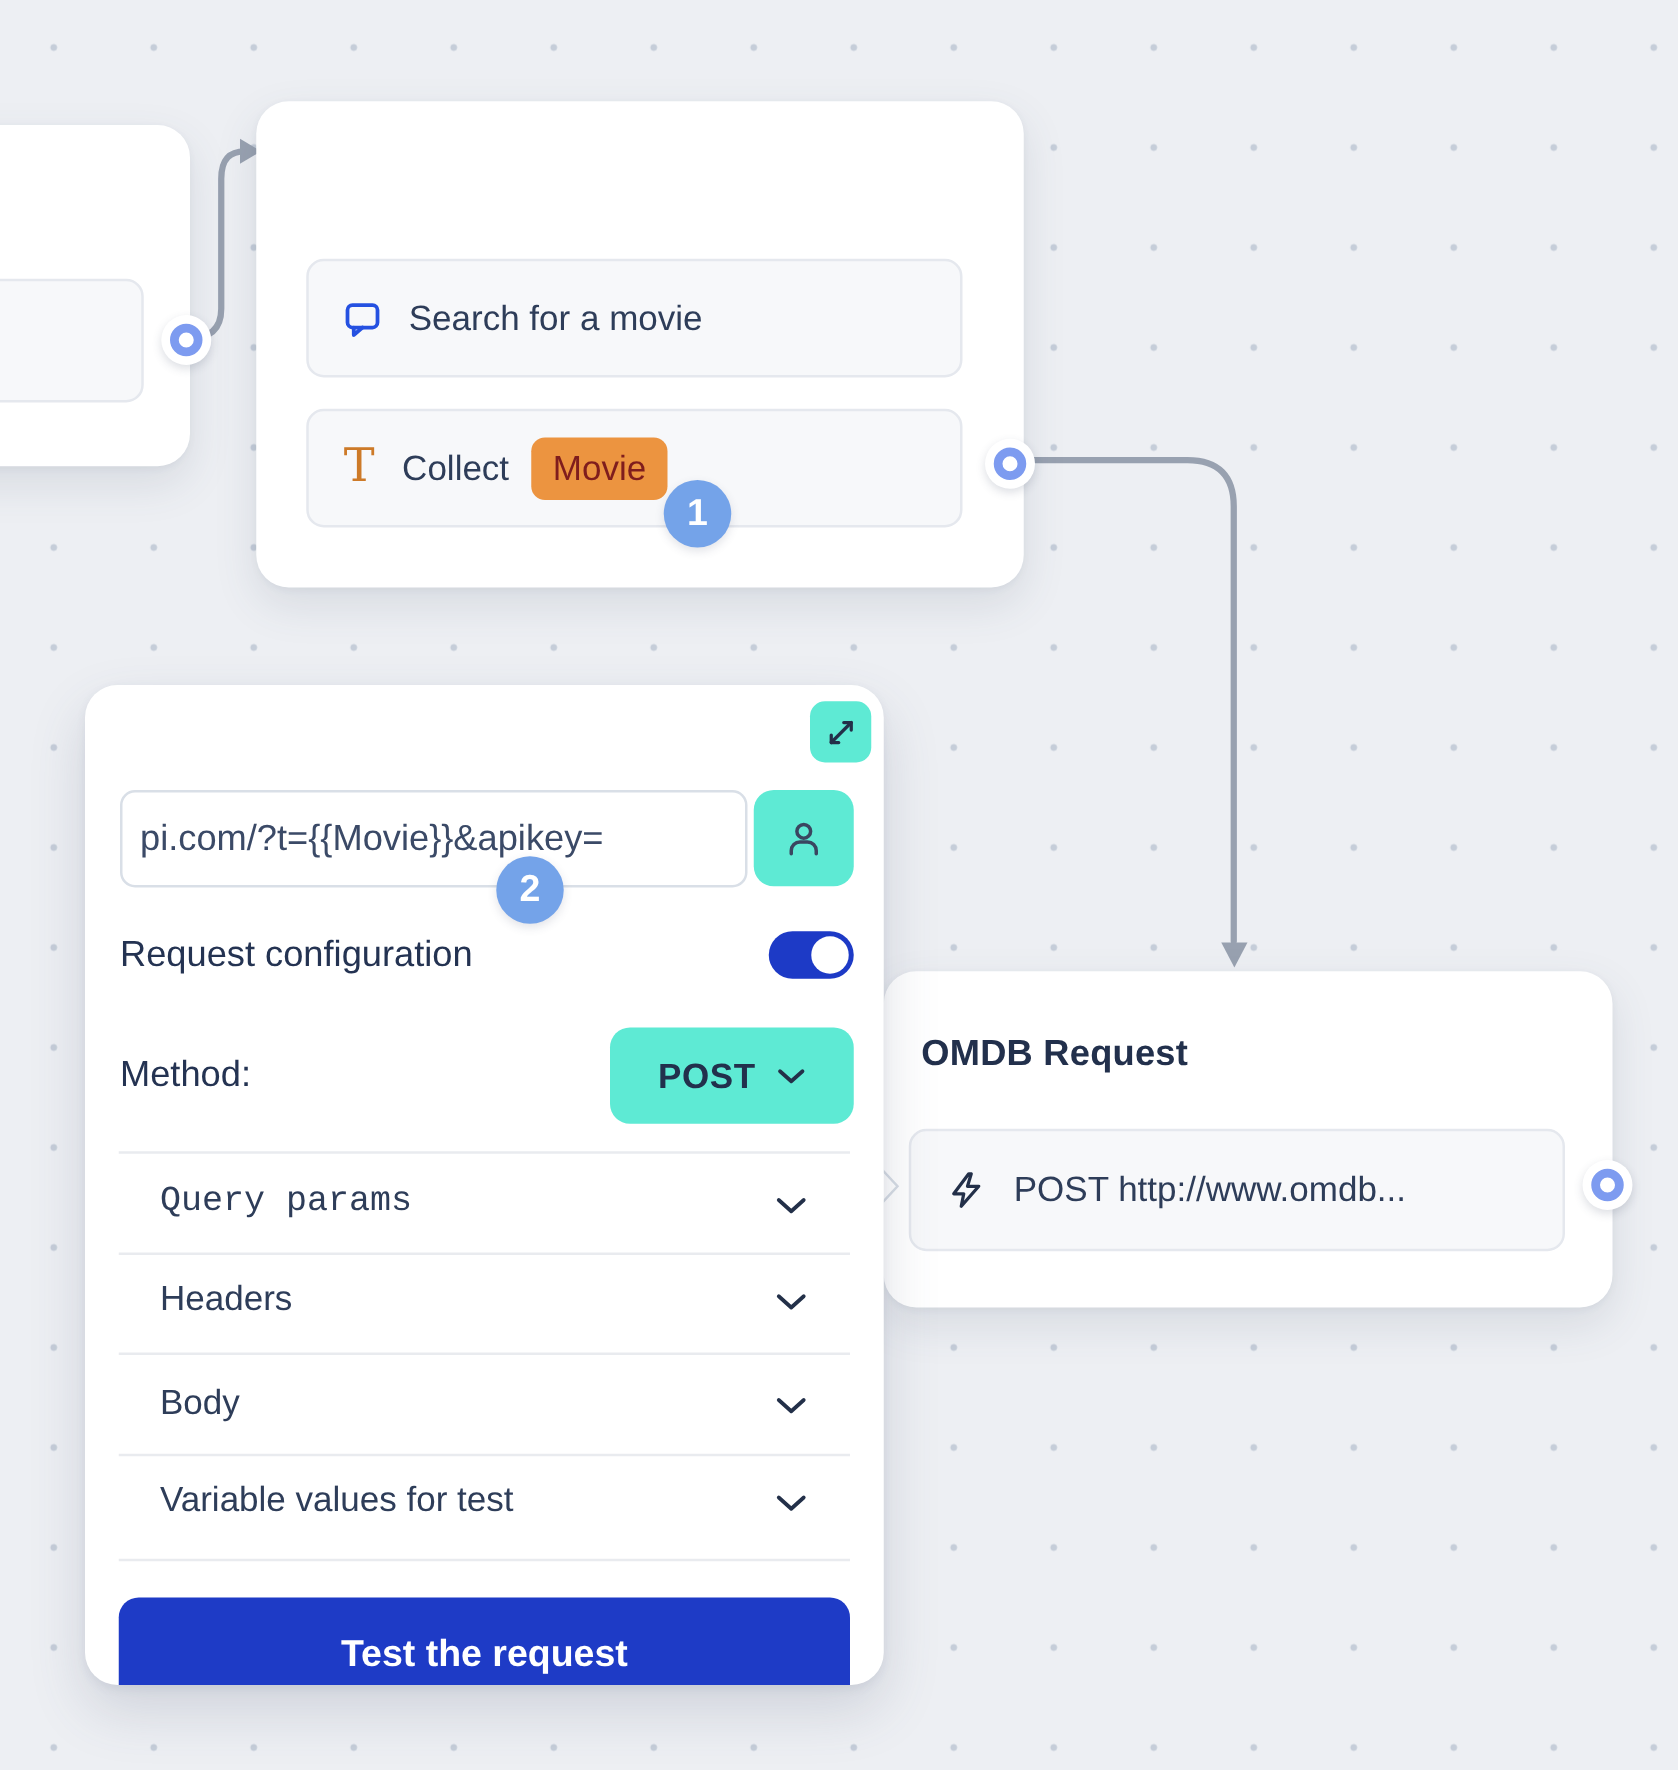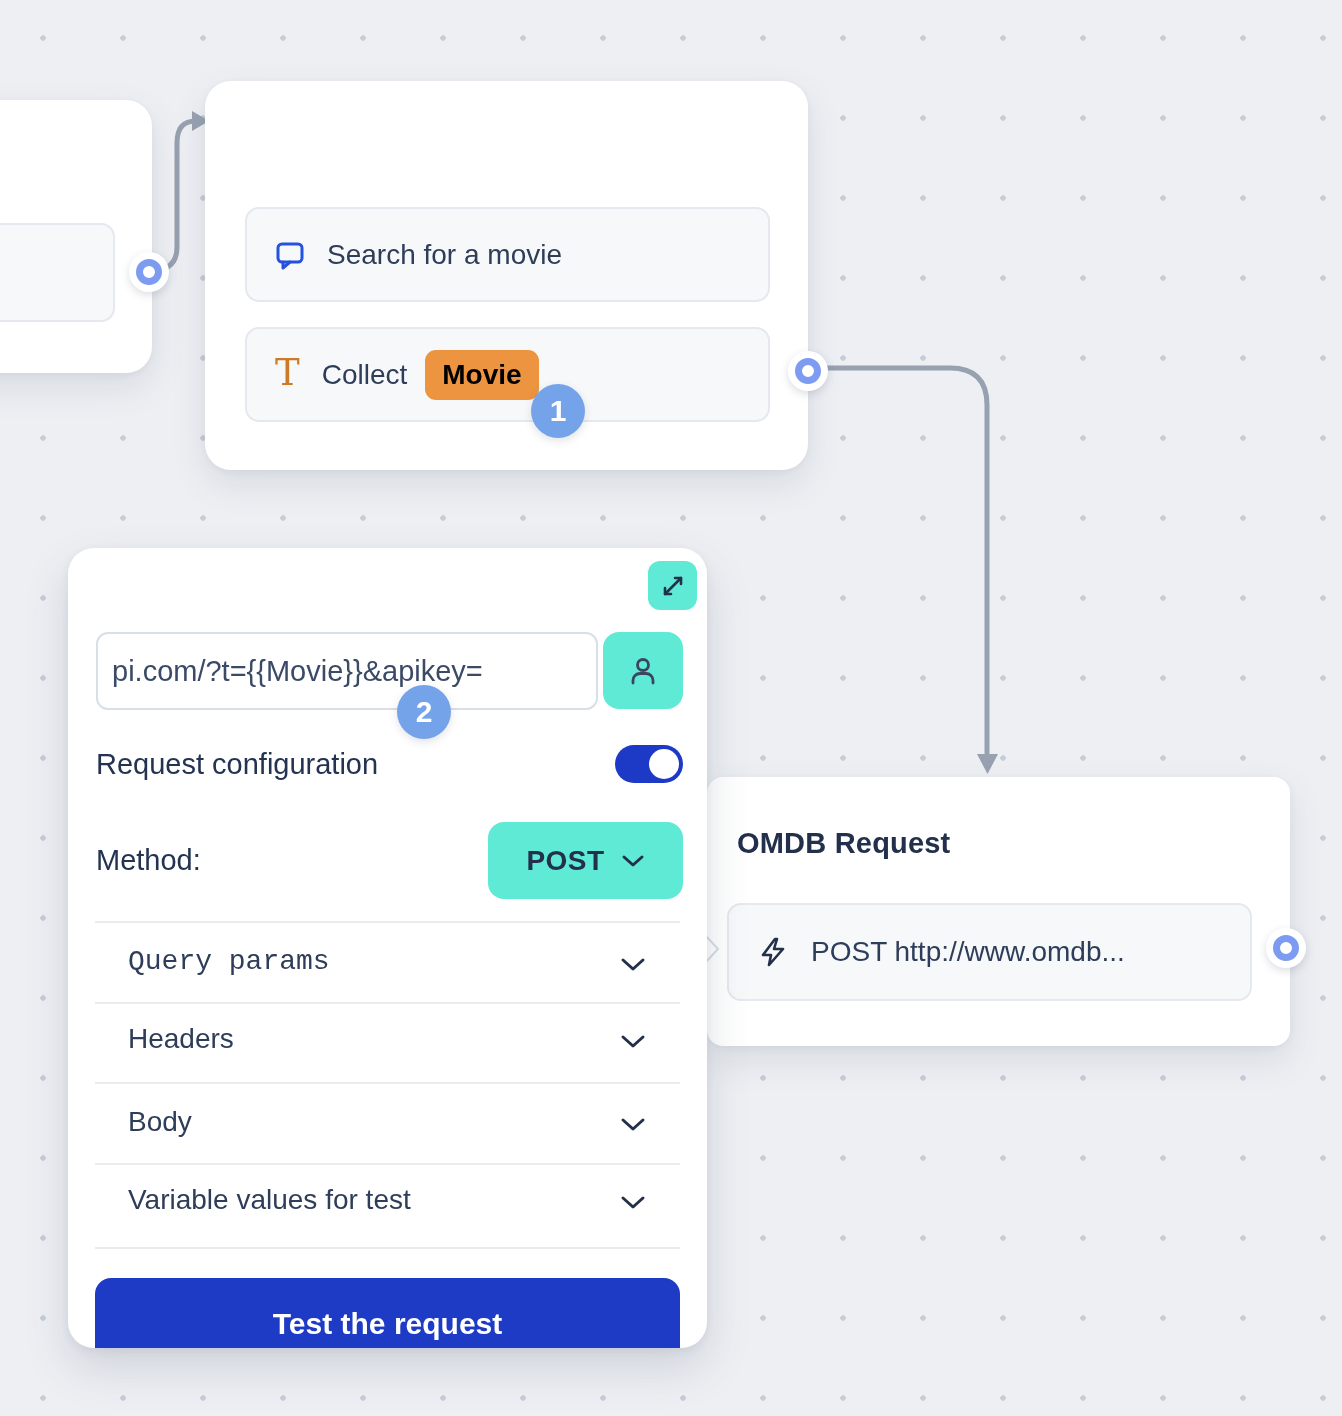--- a/index.html
+++ b/index.html
@@ -39,41 +39,41 @@
   <polygon class="ahead" points="977,754 998,754 987.5,774"></polygon>
 </svg>
 
 <div class="card" style="left:-56px;top:100px;width:208px;height:273px;z-index:2;">
   <div class="item-row" style="left:14px;top:123px;width:157px;height:99px;"></div>
 </div>
 <div class="port" style="left:129px;top:252px;">
   <div class="port-ring"></div>
 </div>
 
-<div class="card" style="left:205px;top:81px;width:603px;height:389px;z-index:2;">
+<div class="card" style="left:205px;top:81px;width:603px;height:389px;z-index:2;padding-left:11px;">
   <div class="card-title" style="left:50px;top:131px;">Movie search</div>
   <div class="item-row" style="left:40px;top:126px;width:525px;height:95px;">
     <svg width="30" height="30" viewBox="0 0 30 30">
       <rect x="3" y="4" width="24" height="18" rx="4" fill="none" stroke="#2551e1" stroke-width="3" stroke-linejoin="round"></rect>
       <path d="M8 22 v6 l7 -6" fill="none" stroke="#2551e1" stroke-width="3" stroke-linejoin="round" stroke-linecap="round"></path>
     </svg>
     <span class="item-label">Search for a movie</span>
   </div>
   <div class="item-row" style="left:40px;top:246px;width:525px;height:95px;">
     <span style="font-family:'DejaVu Serif','Liberation Serif',serif;font-size:37px;color:#cd7a28;line-height:1;margin-top:-4px;">T</span>
     <span class="item-label">Collect</span>
-    <span style="background:#ec9440;color:#000000;font-size:28px;border-radius:11px;padding:9px 17px;margin-left:-4px;font-weight:bold;">Movie</span>
+    <span style="background:#ec9440;color:#7f1d1d;font-size:28px;border-radius:11px;padding:9px 17px;margin-left:-4px;">Movie</span>
   </div>
 </div>
 <div class="step-badge" style="left:531px;top:384px;">1</div>
 <div class="port" style="left:788px;top:351px;">
   <div class="port-ring"></div>
 </div>
 
-<div class="card" style="left:707px;top:777px;width:583px;height:269px;z-index:3;border-radius:16px;">
+<div class="card" style="left:707px;top:777px;width:583px;height:269px;z-index:3;">
   <div class="card-title" style="left:30px;top:50px;">OMDB Request</div>
   <svg width="16" height="30" viewBox="0 0 16 30" style="position:absolute;left:-2px;top:157px;">
     <polygon points="0,1 13,15 0,29" fill="#ffffff" stroke="#d6dce4" stroke-width="2"></polygon>
   </svg>
   <div class="item-row" style="left:20px;top:126px;width:525px;height:98px;">
     <svg width="32" height="32" viewBox="0 0 32 32">
       <path d="M18 3 L6 19 H14 L12 29 L26 13 H17 L20 3 Z" fill="none" stroke="#233049" stroke-width="2.6" stroke-linejoin="round"></path>
     </svg>
     <span class="item-label">POST http://www.omdb...</span>
   </div>

